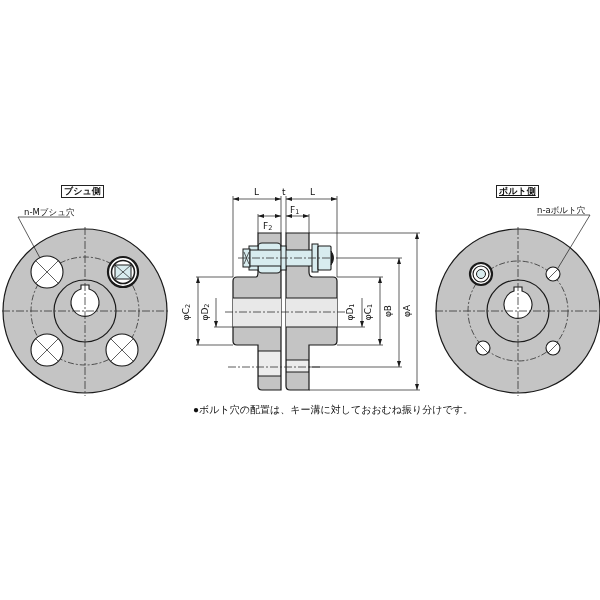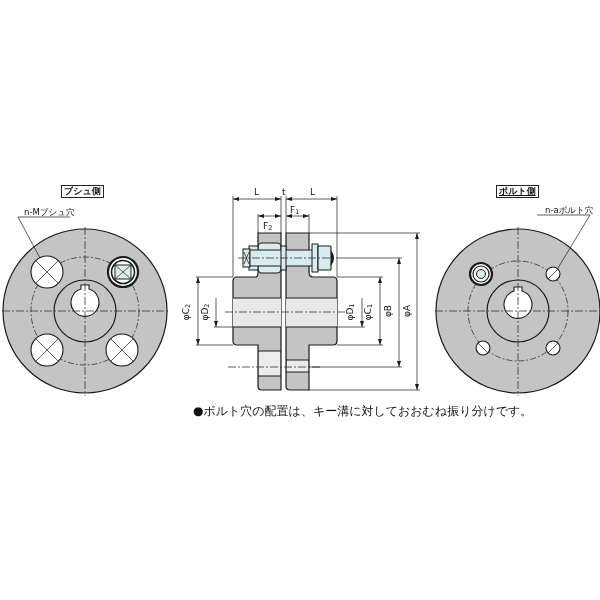--- a/index.html
+++ b/index.html
@@ -5,21 +5,21 @@
   html, body { margin: 0; padding: 0; background: #ffffff; }
   body { width: 600px; height: 600px; position: relative; overflow: hidden; font-family: "DejaVu Sans", sans-serif; }
   .stage { position: absolute; left: 0; top: 0; width: 600px; height: 540px; }
   .label-box {
     position: absolute; font-size: 9px; font-weight: bold; color: #111;
     border: 1px solid #222; padding: 0 2px; line-height: 11px; background: #fff;
   }
   .callout { position: absolute; font-size: 8.5px; color: #111; line-height: 10px; white-space: nowrap; text-align: center; }
   .dim { position: absolute; font-size: 9px; color: #111; line-height: 10px; white-space: nowrap; }
   .dim-v { position: absolute; font-size: 9px; color: #111; transform: rotate(-90deg); transform-origin: center; white-space: nowrap; line-height: 10px; }
-  .note { position: absolute; left: 193px; top: 403px; font-size: 12px; color: #111; white-space: nowrap; }
+  .note { position: absolute; left: 193px; top: 403px; font-size: 10px; color: #111; white-space: nowrap; font-family: Liberation Serif, serif; }
   sub { font-size: 6.5px; vertical-align: -1px; }
 </style>
 </head>
 <body>
 
 <div class="stage">
 
   <svg width="600" height="600" viewBox="0 0 600 600" xmlns="http://www.w3.org/2000/svg" style="position:absolute;left:0;top:0;">
     <defs>
       <style>
@@ -191,21 +191,21 @@
         <circle cx="481" cy="274" r="4.5" fill="#d8ecef" stroke="#1a1a1a" stroke-width="1"></circle>
       </g>
       <polyline points="537,215 590,215 558,268" class="dl"></polyline>
     </g>
   </svg>
 
   <div class="label-box" style="left:61px; top:185px;">ブシュ側</div>
   <div class="callout" style="left:24px; top:207px;">n-Mブシュ穴</div>
 
   <div class="label-box" style="left:496px; top:185px;text-decoration:underline;">ボルト側</div>
-  <div class="callout" style="left:537px; top:205px;margin-left:8px;">n-aボルト穴</div>
+  <div class="callout" style="left:537px; top:205px;">n-aボルト穴</div>
 
   <div class="dim" style="left:254px; top:187px;">L</div>
   <div class="dim" style="left:282px; top:187px;">t</div>
   <div class="dim" style="left:310px; top:187px;">L</div>
 
   <div class="dim" style="left:263px; top:205px;margin-top:16px;"><span>F</span><sub>2</sub></div>
   <div class="dim" style="left:290px; top:205px;"><span>F</span><sub>1</sub></div>
 
   <div class="dim-v" style="left:179px; top:306px;"><span>φC</span><sub>2</sub></div>
   <div class="dim-v" style="left:197px; top:306px;"><span>φD</span><sub>2</sub></div>

